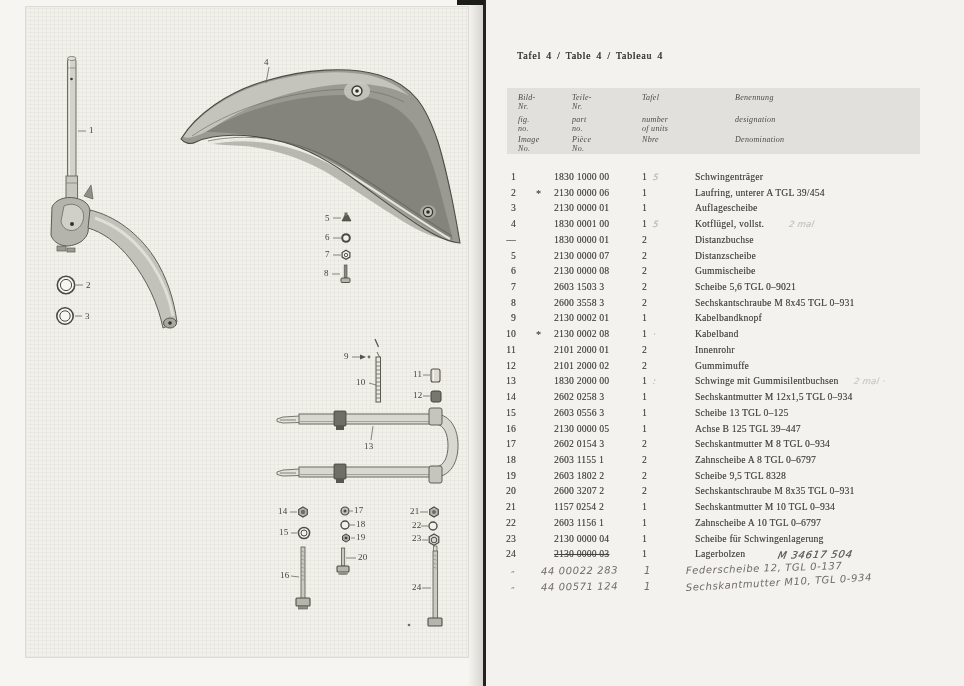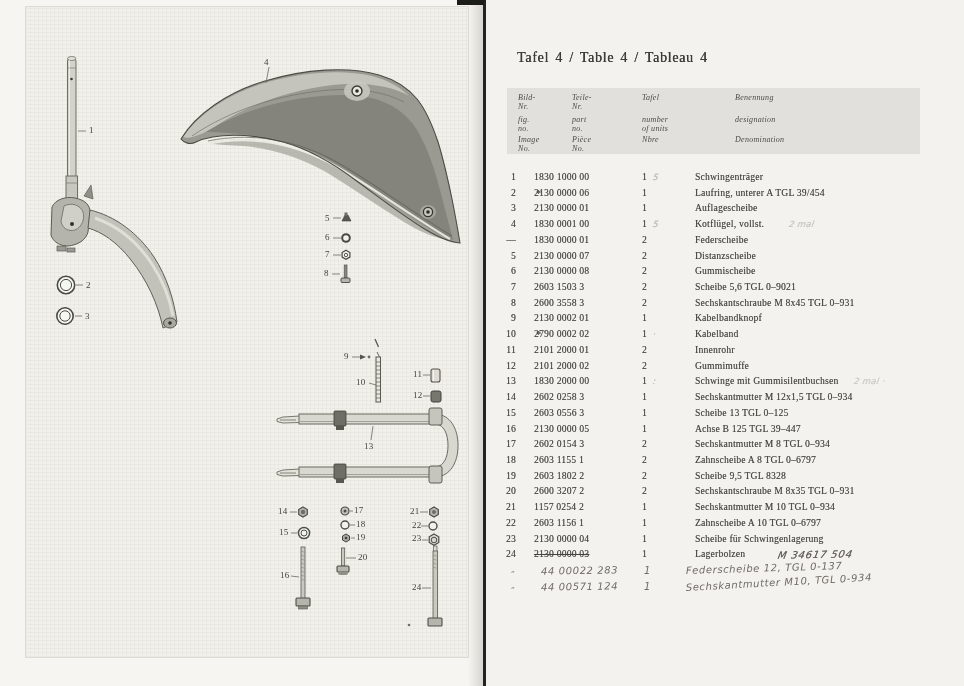--- a/index.html
+++ b/index.html
@@ -18,35 +18,35 @@
   .callout{position:absolute;font:9px "Liberation Serif",serif;color:#43433c;letter-spacing:.3px;}
 
   
   #gutter-shadow{position:absolute;left:468px;top:0;width:15px;height:686px;
       background:linear-gradient(90deg, rgba(120,118,110,0) 0%, rgba(120,118,110,.25) 100%);}
   #gutter{position:absolute;left:483px;top:0;width:3px;height:686px;background:#23231f;}
   #gutter-top-mark{position:absolute;left:457px;top:0;width:27px;height:5px;background:#1c1c18;}
 
   
   #right-page{position:absolute;left:486px;top:0;width:478px;height:686px;background:#f3f2ee;}
-  #plate-title{position:absolute;left:31px;top:50px;font-size:14px;color:#3c3c36;
+  #plate-title{position:absolute;left:31px;top:50px;font-size:10px;color:#3c3c36;
       letter-spacing:.7px;word-spacing:2px;text-shadow:.3px 0 0 #3c3c36;}
   #head-band{position:absolute;left:21px;top:88px;width:413px;height:66px;background:#e1e0dd;}
   .hcell{position:absolute;top:94px;font-size:8px;line-height:8.5px;color:#4b4b45;
       letter-spacing:.3px;white-space:pre-line;}
   .hcell span{position:absolute;white-space:pre-line;display:block;width:90px;font-style:italic;}
   .h-de{top:0;} .h-en{top:22px;} .h-fr{top:42px;}
   #hcol1{left:32px;} #hcol2{left:86px;} #hcol3{left:156px;} #hcol4{left:249px;}
 
   #rows{position:absolute;left:0;top:172px;width:478px;}
   .trow{position:relative;height:15.73px;font-size:9.5px;color:#45453f;letter-spacing:.25px;}
   .trow span{position:absolute;white-space:nowrap;text-shadow:.25px 0 0 rgba(69,69,63,.55);}
   .c-fig{left:2px;width:28px;text-align:right;}
   .c-star{left:50px;font-size:10px;}
-  .c-part{left:48px;}
+  .c-part{left:68px;}
   .c-qty{left:156px;}
   .c-name{left:209px;}
   .struck{text-decoration:line-through;text-decoration-thickness:1.1px;}
 
   
   .hw{font-family:"DejaVu Sans",sans-serif;font-style:italic;text-shadow:none;}
   .c-handname{left:292px;color:#5e5b54;font-size:10px;transform:skewX(-12deg) rotate(-1deg);letter-spacing:.8px;}
   .c-pq{left:167px;color:#97938a;opacity:.55;font-size:8.5px;transform:skewX(-8deg);}
   .c-pn{left:303px;color:#9b978e;opacity:.45;font-size:8.5px;transform:skewX(-10deg);}
   .c-pr{left:368px;color:#9b978e;opacity:.4;font-size:8.5px;transform:skewX(-10deg);}
@@ -334,21 +334,21 @@
           <span class="c-part">1830 0001 00</span>
           <span class="c-qty">1</span>
           <span class="c-name">Kotflügel, vollst.</span>
           <span class="c-pq hw">5</span>
           <span class="c-pn hw">2 mal</span>
         </div>
         <div class="trow">
           <span class="c-fig">—</span>
           <span class="c-part">1830 0000 01</span>
           <span class="c-qty">2</span>
-          <span class="c-name">Federscheibe</span>
+          <span class="c-name">Distanzbuchse</span>
         </div>
         <div class="trow">
           <span class="c-fig">5</span>
           <span class="c-part">2130 0000 07</span>
           <span class="c-qty">2</span>
           <span class="c-name">Distanzscheibe</span>
         </div>
         <div class="trow">
           <span class="c-fig">6</span>
           <span class="c-part">2130 0000 08</span>
@@ -369,21 +369,21 @@
         </div>
         <div class="trow">
           <span class="c-fig">9</span>
           <span class="c-part">2130 0002 01</span>
           <span class="c-qty">1</span>
           <span class="c-name">Kabelbandknopf</span>
         </div>
         <div class="trow">
           <span class="c-fig">10</span>
           <span class="c-star">*</span>
-          <span class="c-part">2790 0002 02</span>
+          <span class="c-part">2130 0002 08</span>
           <span class="c-qty">1</span>
           <span class="c-name">Kabelband</span>
           <span class="c-pq hw">·</span>
         </div>
         <div class="trow">
           <span class="c-fig">11</span>
           <span class="c-part">2101 2000 01</span>
           <span class="c-qty">2</span>
           <span class="c-name">Innenrohr</span>
         </div>

